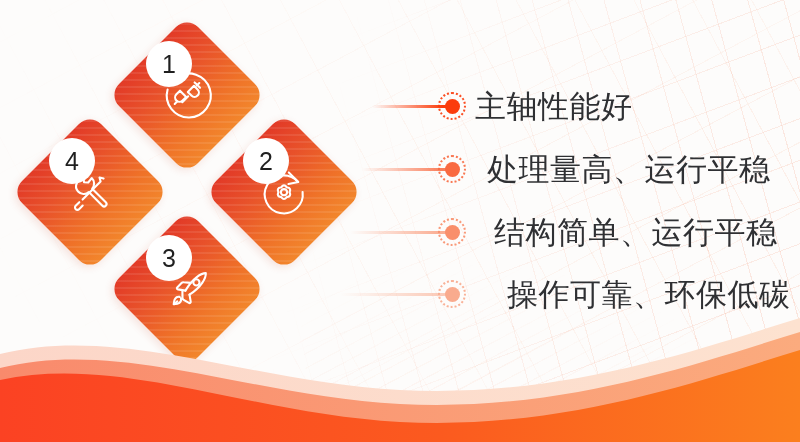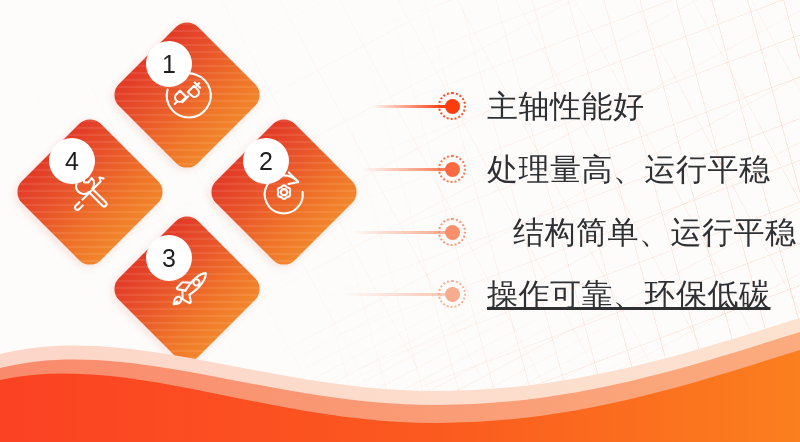--- a/index.html
+++ b/index.html
@@ -191,48 +191,48 @@
   </div>
 
   <div class="list">
 
     <div class="row" id="row1" style="top:86px;">
       <span class="line" id="line1" style="left: 372px; width: 80px; background: linear-gradient(90deg, rgba(255, 255, 255, 0) 0%, rgb(251, 60, 12) 88%, rgb(251, 60, 12) 100%); opacity: 1;"></span>
       <span class="dot-wrap" id="dotw1" style="left: 438px;">
         <span class="ring" id="ring1" style="border-color: rgb(251, 60, 12); opacity: 0.9;"></span>
         <span class="dot" id="dot1" style="background: rgb(251, 60, 12);"></span>
       </span>
-      <span class="label" id="lab1" style="left: 487px; text-align: right;">主轴性能好</span>
+      <span class="label" id="lab1" style="left: 475px; text-align: right;">主轴性能好</span>
     </div>
 
     <div class="row" id="row2" style="top:149px;">
       <span class="line" id="line2" style="left: 362px; width: 90px; background: linear-gradient(90deg, rgba(255, 255, 255, 0) 0%, rgb(249, 106, 65) 88%, rgb(249, 106, 65) 100%); opacity: 0.86;"></span>
       <span class="dot-wrap" id="dotw2" style="left: 438px;">
         <span class="ring" id="ring2" style="border-color: rgb(249, 106, 65); opacity: 0.9;"></span>
         <span class="dot" id="dot2" style="background: rgb(249, 106, 65);"></span>
       </span>
       <span class="label" id="lab2" style="left: 487px;">处理量高、运行平稳</span>
     </div>
 
     <div class="row" id="row3" style="top:212px;">
       <span class="line" id="line3" style="left: 350px; width: 102px; background: linear-gradient(90deg, rgba(255, 255, 255, 0) 0%, rgb(249, 143, 107) 88%, rgb(249, 143, 107) 100%); opacity: 0.72;"></span>
       <span class="dot-wrap" id="dotw3" style="left: 438px;">
         <span class="ring" id="ring3" style="border-color: rgb(249, 143, 107); opacity: 0.9;"></span>
         <span class="dot" id="dot3" style="background: rgb(249, 143, 107);"></span>
       </span>
-      <span class="label" id="lab3" style="left: 513px;">结构简单、运行平稳</span>
+      <span class="label" id="lab3" style="left: 494px;">结构简单、运行平稳</span>
     </div>
 
     <div class="row" id="row4" style="top:274px;">
       <span class="line" id="line4" style="left: 340px; width: 112px; background: linear-gradient(90deg, rgba(255, 255, 255, 0) 0%, rgb(249, 171, 142) 88%, rgb(249, 171, 142) 100%); opacity: 0.6;"></span>
       <span class="dot-wrap" id="dotw4" style="left: 438px;">
         <span class="ring" id="ring4" style="border-color: rgb(249, 171, 142); opacity: 0.9;"></span>
         <span class="dot" id="dot4" style="background: rgb(249, 171, 142);"></span>
       </span>
-      <span class="label" id="lab4" style="left: 487px; text-decoration: underline;">操作可靠、环保低碳</span>
+      <span class="label" id="lab4" style="left: 507px;">操作可靠、环保低碳</span>
     </div>
   </div>
 
   <div class="waves">
     <svg viewBox="0 0 800 140" preserveAspectRatio="none">
       <defs>
         <linearGradient id="gSolid" x1="0" y1="0" x2="1" y2="0">
           <stop offset="0%" stop-color="#fb4223"></stop>
           <stop offset="55%" stop-color="#fb5a1f"></stop>
           <stop offset="100%" stop-color="#fb7f1e"></stop>

